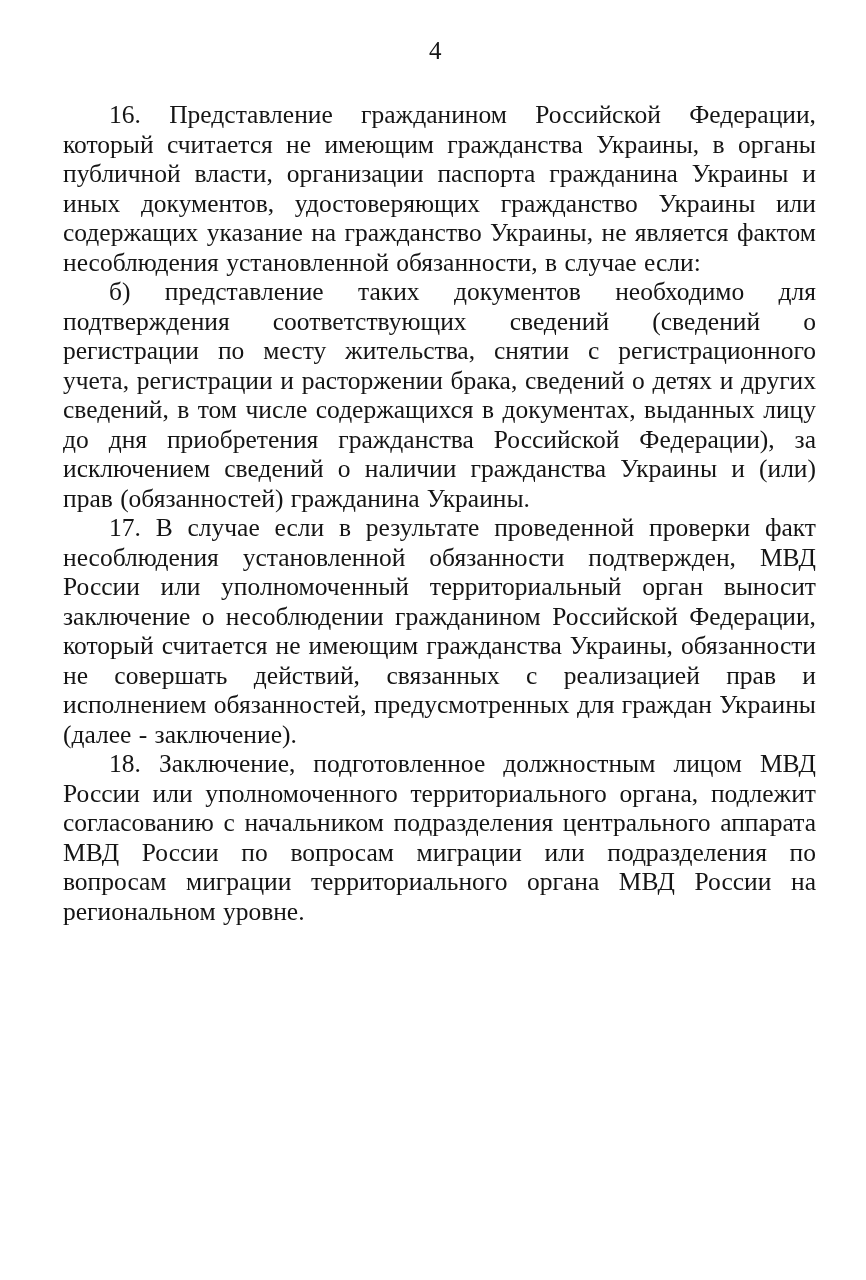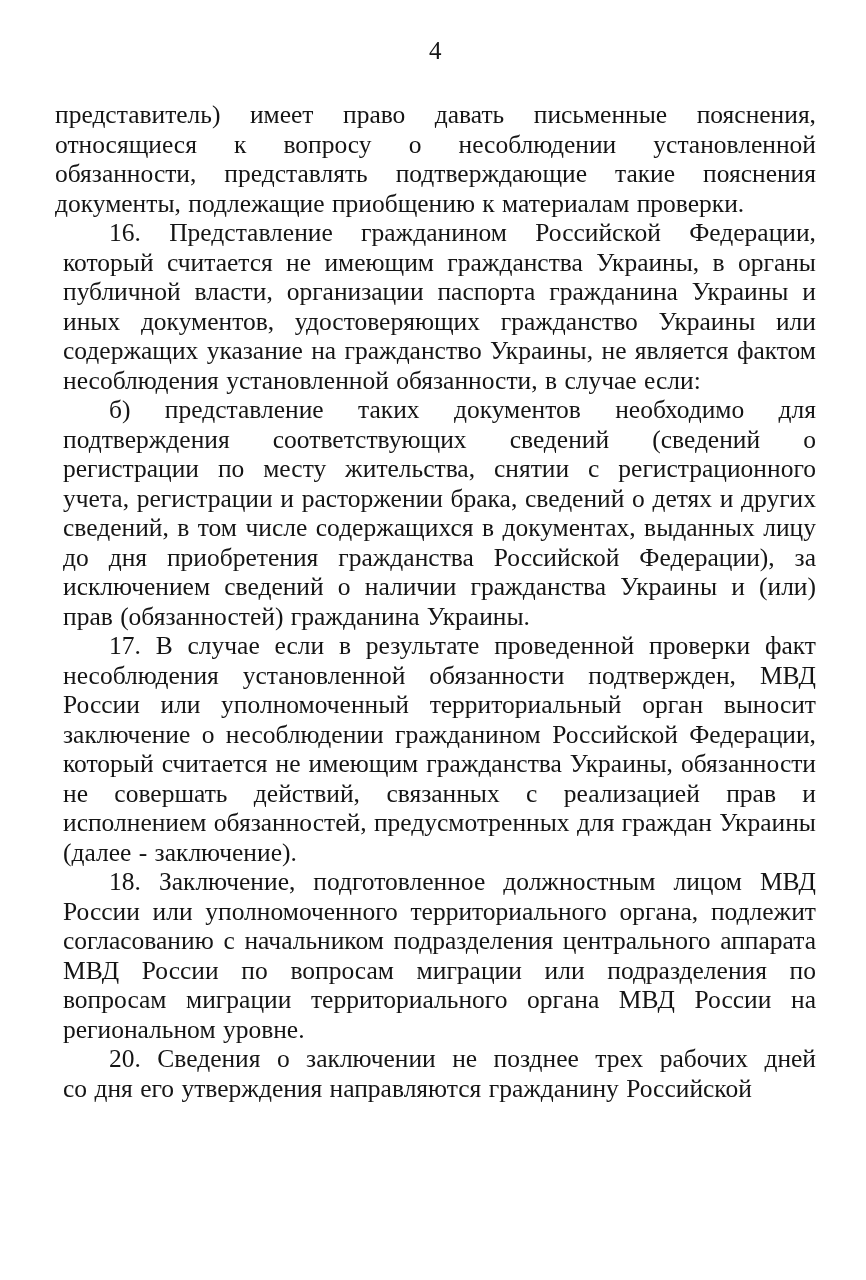--- a/index.html
+++ b/index.html
@@ -37,20 +37,18 @@
     text-indent: 46px;
     margin-left: 8px;
   }
 </style>
 </head>
 <body>
 
 <div class="page">
   <div class="page-number">4</div>
   <div class="doc-body" id="doc-body">
-      <p>представитель) имеет право давать письменные пояснения, относящиеся к вопросу о несоблюдении установленной обязанности, представлять подтверждающие такие пояснения документы, подлежащие приобщению к материалам проверки.</p>
       <p class="indent">16. Представление гражданином Российской Федерации, который считается не имеющим гражданства Украины, в органы публичной власти, организации паспорта гражданина Украины и иных документов, удостоверяющих гражданство Украины или содержащих указание на гражданство Украины, не является фактом несоблюдения установленной обязанности, в случае если:</p>
       <p class="indent">б) представление таких документов необходимо для подтверждения соответствующих сведений (сведений о регистрации по месту жительства, снятии с регистрационного учета, регистрации и расторжении брака, сведений о детях и других сведений, в том числе содержащихся в документах, выданных лицу до дня приобретения гражданства Российской Федерации), за исключением сведений о наличии гражданства Украины и (или) прав (обязанностей) гражданина Украины.</p>
       <p class="indent">17. В случае если в результате проведенной проверки факт несоблюдения установленной обязанности подтвержден, МВД России или уполномоченный территориальный орган выносит заключение о&nbsp;несоблюдении гражданином Российской Федерации, который считается не имеющим гражданства Украины, обязанности не совершать действий, связанных с реализацией прав и исполнением обязанностей, предусмотренных для граждан Украины (далее - заключение).</p>
       <p class="indent">18. Заключение, подготовленное должностным лицом МВД России или уполномоченного территориального органа, подлежит согласованию с начальником подразделения центрального аппарата МВД России по вопросам миграции или подразделения по вопросам миграции территориального органа МВД России на региональном уровне.</p>
-      <p class="indent">20. Сведения о заключении не позднее трех рабочих дней со&nbsp;дня его утверждения направляются гражданину Российской</p>
     </div>
 </div>
 
 </body></html>

